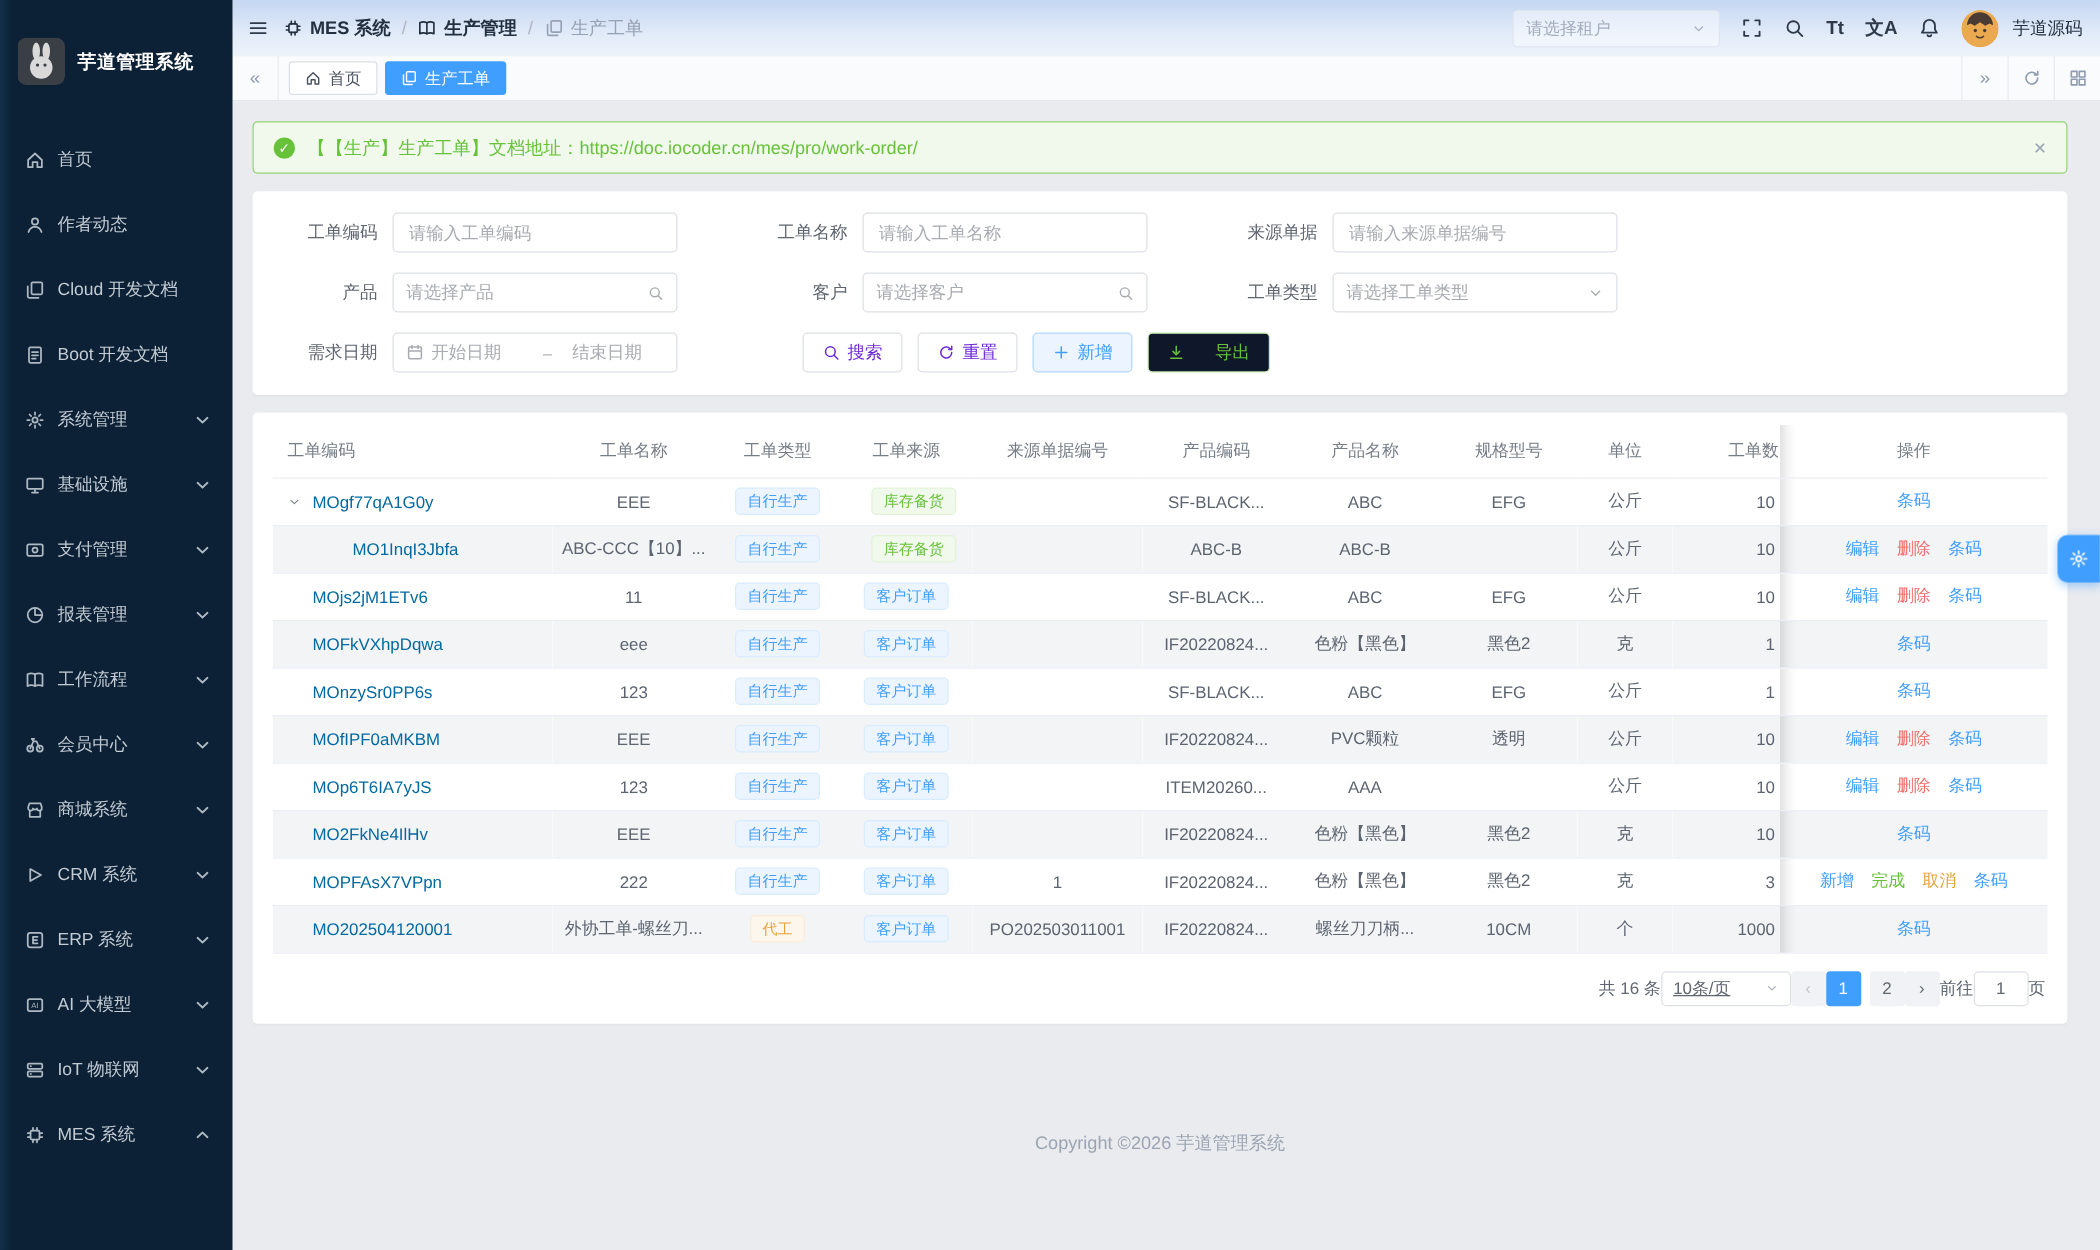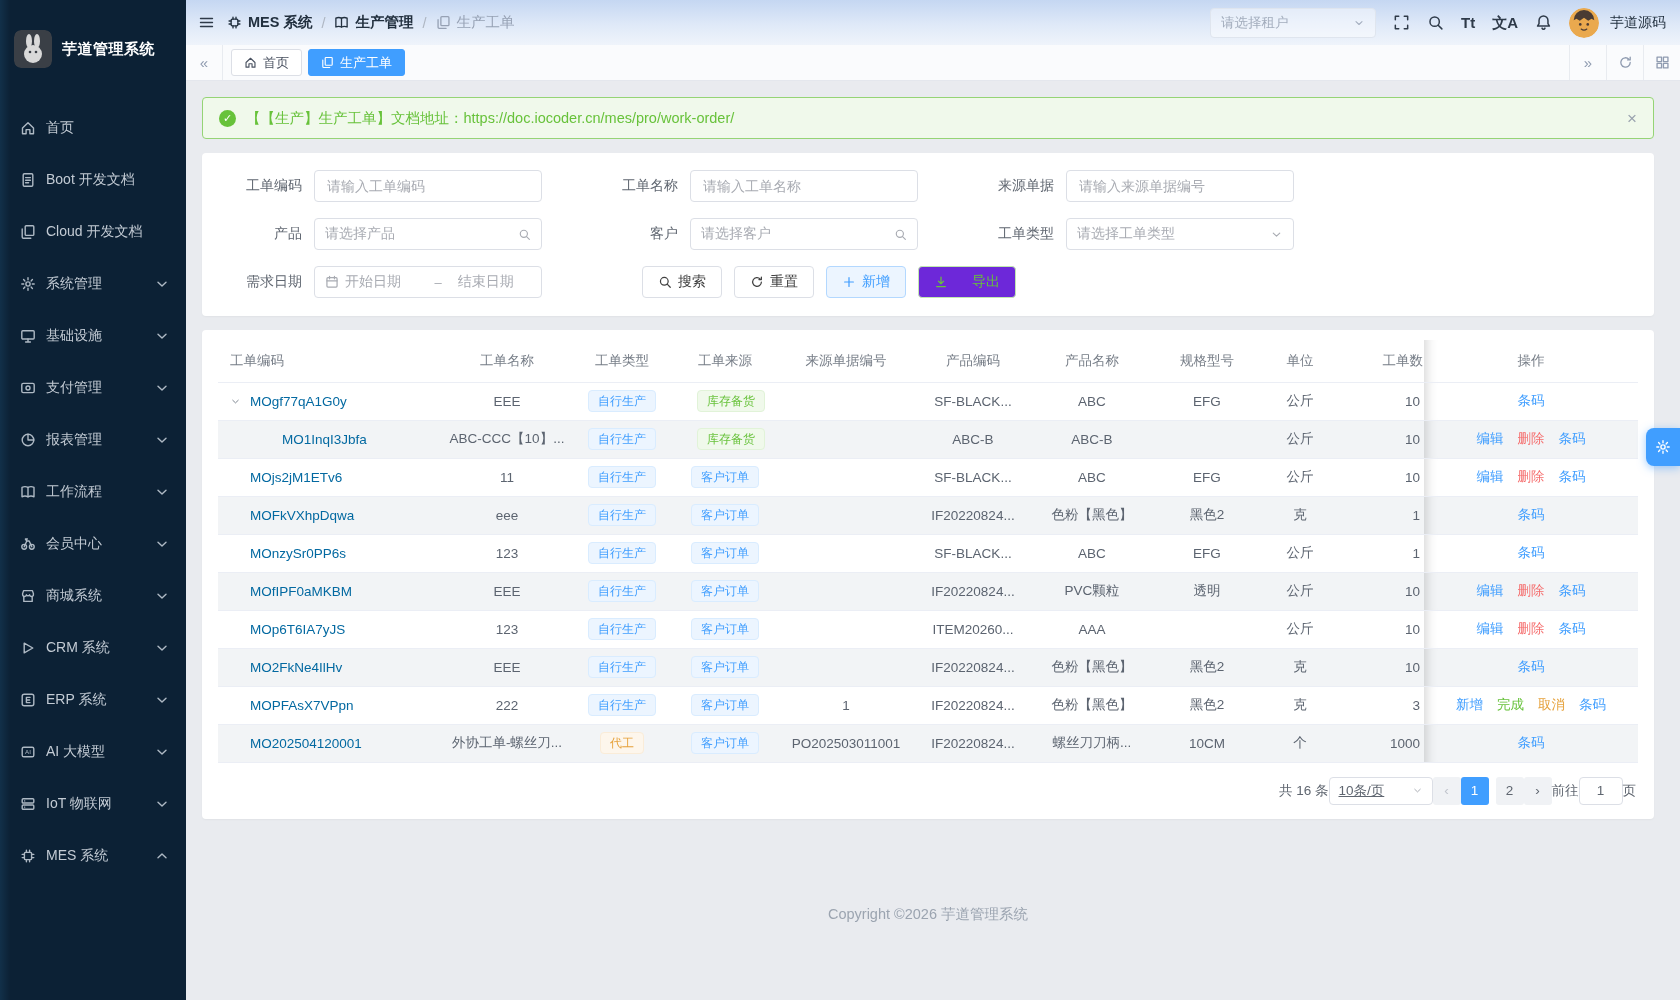--- a/index.html
+++ b/index.html
@@ -70,24 +70,24 @@
     align-items:center;padding:0 10px;gap:6px;cursor:text;}
   .f-box input{border:none;outline:none;flex:1;min-width:0;font-size:14px;color:#333;background:transparent;
     font-family:inherit;}
   .f-box input::placeholder{color:#a8abb2;}
   .f-box .ph{flex:1;color:#a8abb2;font-size:14px;white-space:nowrap;overflow:hidden;}
   .f-box .suffix{font-size:13px;color:#a8abb2;flex:none;}
   .f-box .prefix{font-size:14px;color:#a8abb2;flex:none;}
   .f-box .sep{color:#a8abb2;font-size:13px;padding:0 10px;}
   .f-buttons{display:flex;align-items:center;gap:12px;margin-left:44px;}
   .btn{display:inline-flex;align-items:center;gap:6px;height:32px;padding:0 15px;border:1px solid #dcdfe6;
-    border-radius:4px;background:#fff;color:#404040;font-size:14px;cursor:pointer;font-family:inherit;white-space:nowrap;}
+    border-radius:4px;background:#fff;color:#6d28d9;font-size:14px;cursor:pointer;font-family:inherit;white-space:nowrap;}
   .btn .ico{font-size:14px;}
   .btn.primary{color:#409eff;background:#ecf5ff;border-color:#b3d8ff;}
-  .btn.success{color:#67c23a;background:#6d28d9;border-color:#c2e7b0;gap:24px;}
+  .btn.success{color:#67c23a;background:#0f172a;border-color:#c2e7b0;gap:24px;}
 
   .table-card{margin-top:14px;padding:10px 16px 14px 16px;}
   table{width:100%;border-collapse:collapse;table-layout:fixed;}
   col.c1{width:224px}col.c2{width:130px}col.c3{width:100px}col.c4{width:106px}col.c5{width:136px}
   col.c6{width:118px}col.c7{width:120px}col.c8{width:110px}col.c9{width:76px}col.c10{width:86px}
   th{height:42px;font-size:13.5px;font-weight:500;color:#767d87;border-bottom:1px solid #ebeef5;
     text-align:center;white-space:nowrap;}
   td{height:38px;font-size:13.5px;color:#5c6470;border-bottom:1px solid #ebeef5;text-align:center;
     white-space:nowrap;overflow:hidden;text-overflow:ellipsis;padding:0 4px;}
   th.c1,td.c1{text-align:left;padding-left:12px;}
@@ -151,34 +151,43 @@
         <span class="ico ">
           <svg viewBox="0 0 16 16" width="1em" height="1em" fill="none" stroke="currentColor" stroke-width="1.4" stroke-linecap="round" stroke-linejoin="round">
             <path d="M2.5 8 8 2.8 13.5 8v5.7h-3.6V9.6H6.1v4.1H2.5z"></path>
           </svg>
         </span>
         <span class="side-label">首页</span>
       </div>
       <div class="side-item">
         <span class="ico ">
           <svg viewBox="0 0 16 16" width="1em" height="1em" fill="none" stroke="currentColor" stroke-width="1.4" stroke-linecap="round" stroke-linejoin="round">
+            <circle cx="8" cy="5.2" r="2.5"></circle>
+            <path d="M2.8 13.6c.9-2.9 3-4.1 5.2-4.1s4.3 1.2 5.2 4.1"></path>
+          </svg>
+        </span>
+        <span class="side-label">作者动态</span>
+      </div>
+      <div class="side-item">
+        <span class="ico ">
+          <svg viewBox="0 0 16 16" width="1em" height="1em" fill="none" stroke="currentColor" stroke-width="1.4" stroke-linecap="round" stroke-linejoin="round">
+            <rect x="5.2" y="1.8" width="8.6" height="9.6" rx="1"></rect>
+            <path d="M10.8 14.2H3.4a1.2 1.2 0 0 1-1.2-1.2V5"></path>
+          </svg>
+        </span>
+        <span class="side-label">Cloud 开发文档</span>
+      </div>
+      <div class="side-item">
+        <span class="ico ">
+          <svg viewBox="0 0 16 16" width="1em" height="1em" fill="none" stroke="currentColor" stroke-width="1.4" stroke-linecap="round" stroke-linejoin="round">
             <rect x="3.2" y="1.8" width="9.6" height="12.4" rx="1.2"></rect>
             <path d="M5.6 5.6h4.8M5.6 8.2h4.8M5.6 10.8h3"></path>
           </svg>
         </span>
         <span class="side-label">Boot 开发文档</span>
-      </div>
-      <div class="side-item">
-        <span class="ico ">
-          <svg viewBox="0 0 16 16" width="1em" height="1em" fill="none" stroke="currentColor" stroke-width="1.4" stroke-linecap="round" stroke-linejoin="round">
-            <rect x="5.2" y="1.8" width="8.6" height="9.6" rx="1"></rect>
-            <path d="M10.8 14.2H3.4a1.2 1.2 0 0 1-1.2-1.2V5"></path>
-          </svg>
-        </span>
-        <span class="side-label">Cloud 开发文档</span>
       </div>
       <div class="side-item">
         <span class="ico ">
           <svg viewBox="0 0 16 16" width="1em" height="1em" fill="none" stroke="currentColor" stroke-width="1.4" stroke-linecap="round" stroke-linejoin="round">
             <circle cx="8" cy="8" r="2.1"></circle>
             <path d="M8 1.8v1.9M8 12.3v1.9M1.8 8h1.9M12.3 8h1.9M3.6 3.6l1.3 1.3M11.1 11.1l1.3 1.3M12.4 3.6l-1.3 1.3M4.9 11.1l-1.3 1.3"></path>
           </svg>
         </span>
         <span class="side-label">系统管理</span>
         <span class="ico side-chev">

